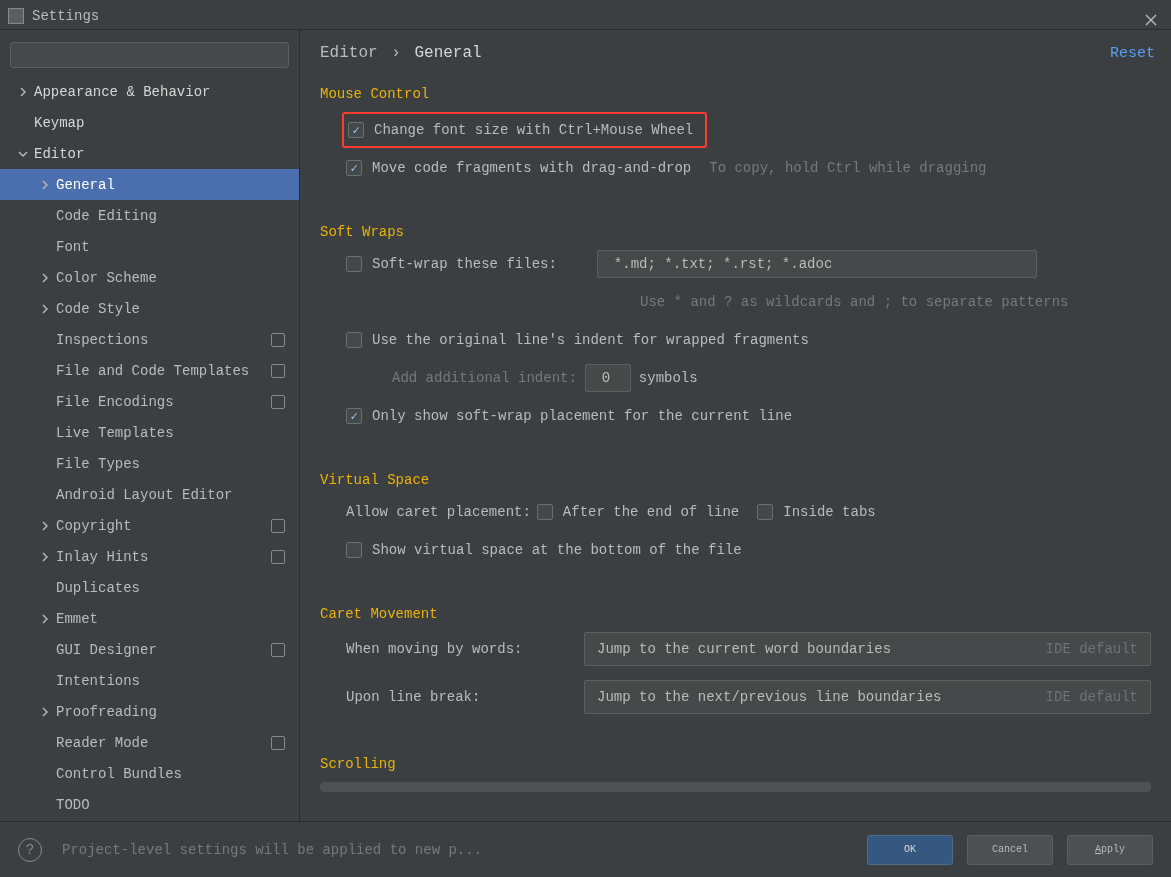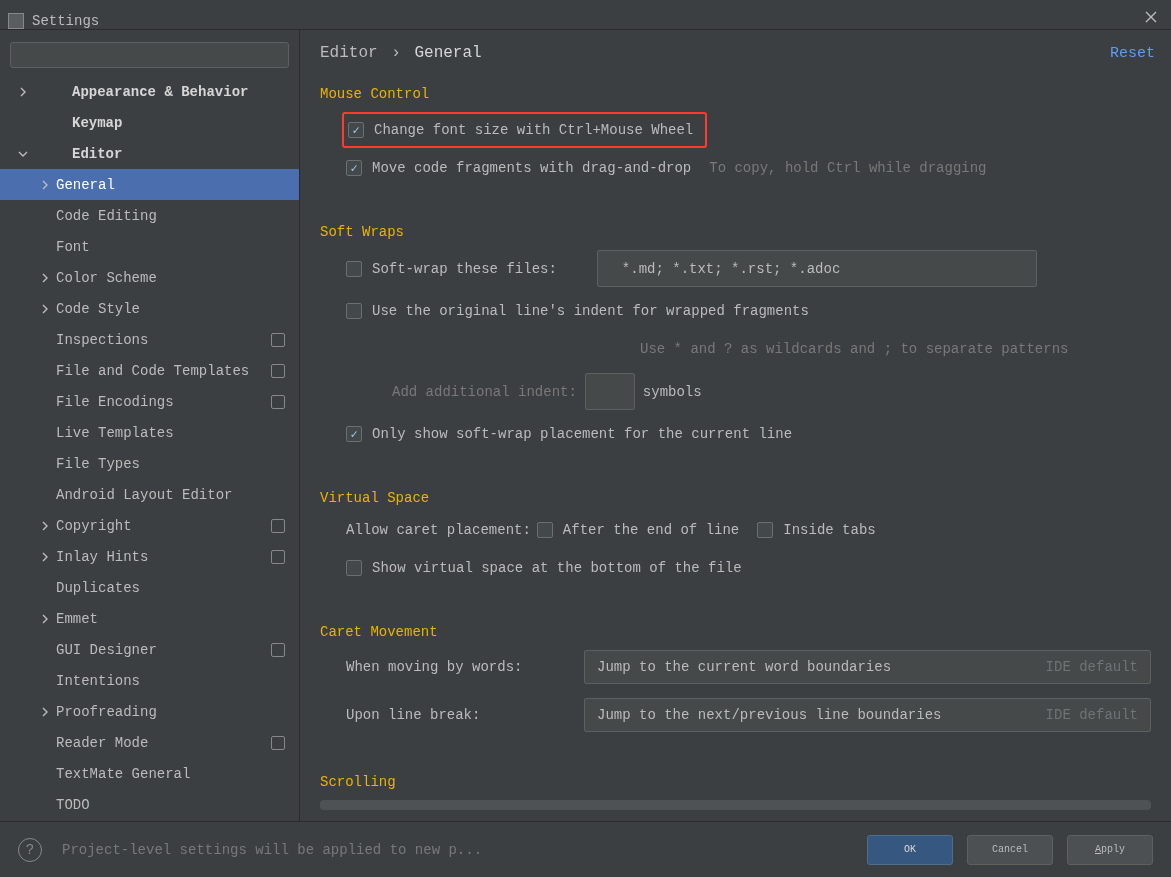--- a/index.html
+++ b/index.html
@@ -12,22 +12,22 @@
   height: 877px;
   overflow: hidden;
   display: flex;
   flex-direction: column;
 }
 .titlebar {
   height: 30px;
   background: #3c3f41;
   border-bottom: 1px solid #2b2b2b;
   display: flex;
-  align-items: flex-end;
-  padding: 0 8px;
+  align-items: flex-start;
+  padding: 8px 8px;
   color: #bbbbbb;
 }
 .titlebar .app-icon {
   width: 16px; height: 16px;
   background: #5b5e60;
   border: 1px solid #888;
   margin-right: 8px;
   display: inline-block;
 }
 .titlebar .spacer { flex: 1; }
@@ -78,21 +78,21 @@
 .tree-item .chevron.hidden { visibility: hidden; }
 .tree-item.selected { background: #4b6eaf; color: #ffffff; }
 .tree-item .proj-badge {
   margin-left: auto;
   margin-right: 14px;
   width: 14px; height: 14px;
   border: 1px solid #888;
   border-radius: 2px;
   display: inline-block;
 }
-.tree-item.bold { color: #d6d6d6; font-weight: 700; gap: 38px; }
+.tree-item.bold { color: #d6d6d6; font-weight: 400; }
 
 .main {
   flex: 1;
   display: flex; flex-direction: column;
   overflow: hidden;
 }
 .header-row {
   display: flex; align-items: center;
   padding: 14px 16px 10px 20px;
 }
@@ -146,22 +146,22 @@
   display: inline-flex; 
   margin-left: 22px;
   margin-bottom: 6px;
 }
 .text-input {
   background: #45494a;
   border: 1px solid #5e6060;
   color: #bbbbbb;
   font-family: inherit;
   font-size: 14px;
-  height: 37px;
-  padding: 0 24px;
+  height: 28px;
+  padding: 0 16px;
   border-radius: 2px;
 }
 .num-input { width: 46px; margin: 0 8px; }
 .wide-input { width: 440px; margin-left: 40px; }
 .select-box {
   background: #45494a;
   border: 1px solid #5e6060;
   color: #bbbbbb;
   height: 34px;
   display: flex; align-items: center;
@@ -366,21 +366,21 @@
           </span>
           <span>Proofreading</span>
         </div>
         <div class="tree-item level1">
           <span class="chevron hidden"></span>
           <span>Reader Mode</span>
           <span class="proj-badge"></span>
         </div>
         <div class="tree-item level1">
           <span class="chevron hidden"></span>
-          <span>TextMate General</span>
+          <span>Control Bundles</span>
         </div>
         <div class="tree-item level1">
           <span class="chevron hidden"></span>
           <span>TODO</span>
         </div>
       </div>
   </div>
 
   <div class="main">
     <div class="header-row">
@@ -408,27 +408,27 @@
       </div>
 
       <div style="height:18px"></div>
       <div class="section-title">Soft Wraps</div>
 
       <div class="section-row">
         <span class="checkbox"></span>
         <span class="label-text">Soft-wrap these files:</span>
         <input class="text-input wide-input" value="*.md; *.txt; *.rst; *.adoc" style="">
       </div>
+      <div class="section-row" style="margin-left:320px;">
+        <span class="hint-text" style="margin-left:0">Use * and ? as wildcards and ; to separate patterns</span>
+      </div>
+
       <div class="section-row">
         <span class="checkbox"></span>
         <span class="label-text">Use the original line's indent for wrapped fragments</span>
-      </div>
-
-      <div class="section-row" style="margin-left:320px;">
-        <span class="hint-text" style="margin-left:0">Use * and ? as wildcards and ; to separate patterns</span>
       </div>
 
       <div class="section-row" style="margin-left:72px;">
         <span class="hint-text" style="margin-left:0">Add additional indent:</span>
         <input class="text-input num-input" value="0" style="">
         <span class="label-text">symbols</span>
       </div>
 
       <div class="section-row">
         <span class="checkbox checked"></span>

